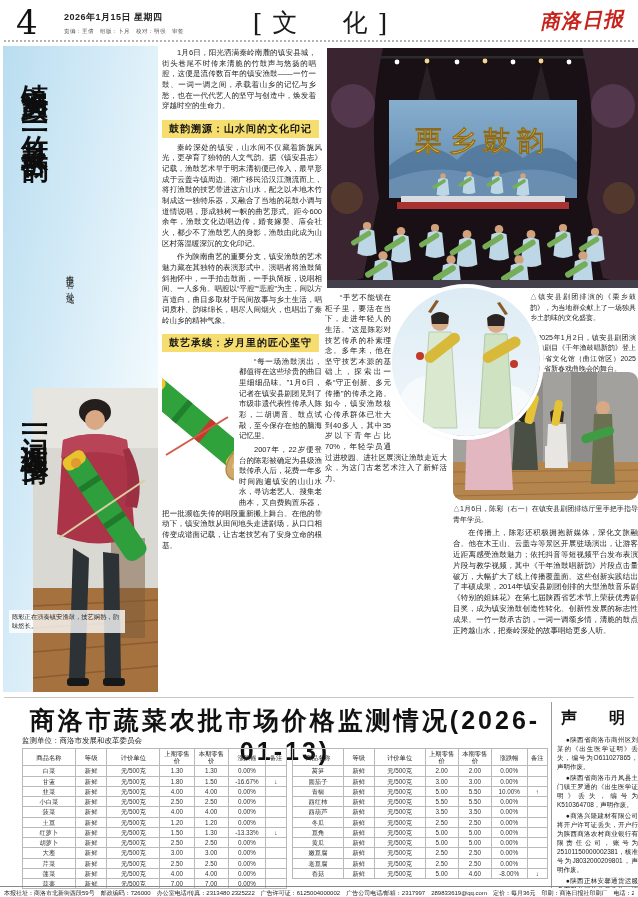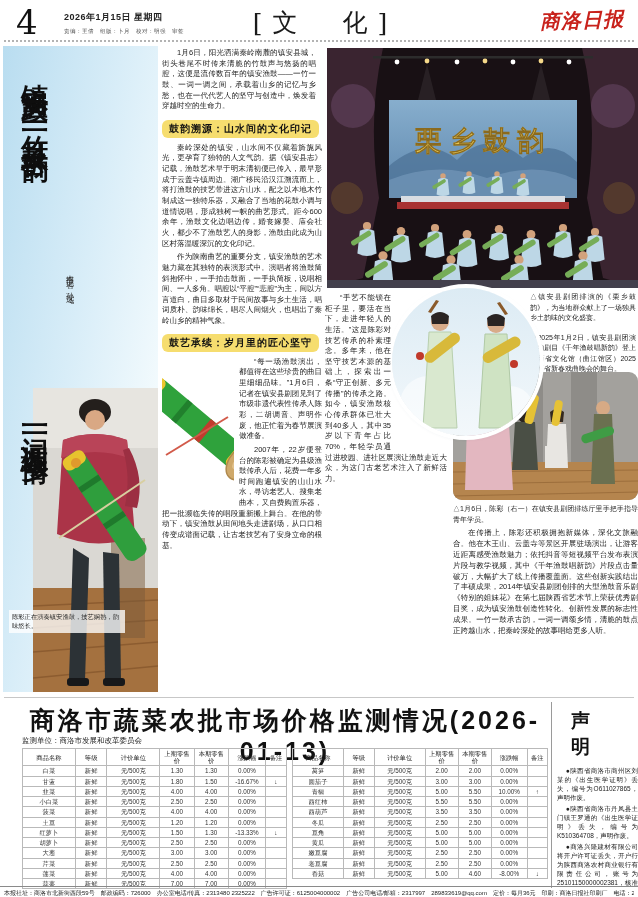--- a/index.html
+++ b/index.html
@@ -23,21 +23,21 @@
   .vbyline{position:absolute;writing-mode:vertical-rl;left:60px;top:222px;font-size:8px;color:#333;letter-spacing:2px;height:92px;}
   .feature-photo{position:absolute;left:30px;top:342px;width:125px;height:304px;}
   .feature-caption{position:absolute;left:9px;top:610px;width:110px;background:rgba(255,255,255,.78);
                    font-size:6.3px;line-height:1.5;color:#222;padding:2px 3px;}
   
   .colA{position:absolute;left:162px;top:48px;width:160px;height:646px;overflow:hidden;}
   .colB{position:absolute;left:325px;top:293px;width:122px;height:397px;overflow:hidden;}
   .para{margin:0 0 3px 0;text-indent:2em;font-size:7.5px;line-height:1.42;text-align:justify;color:#1c1c1c;}
   .lead{margin:0 6px 4px 0;}
   .sechdr{display:inline-block;background:#f6dd6f;color:#111;font-weight:bold;font-size:10px;
-          padding:2px 7px;border-radius:6px;margin:4px 0 5px 0;letter-spacing:1px;}
+          padding:2px 7px;border-radius:0;margin:4px 0 5px 0;letter-spacing:1px;}
   .drumfig{float:left;width:72px;height:138px;margin:2px 5px 2px 0;background:#fff;}
   .circ-spacer{float:right;width:56px;height:152px;}
   
   .stage-photo{position:absolute;left:327px;top:48px;width:311px;height:240px;}
   .cap-col{position:absolute;left:530px;top:292px;width:106px;}
   .caption{font-size:7px;line-height:1.5;color:#222;text-align:justify;margin-bottom:9px;}
   .circle-photo{position:absolute;left:392px;top:288px;width:148px;height:148px;border-radius:50%;
                 overflow:hidden;box-shadow:0 0 0 4px #fff,0 1px 5px rgba(40,80,110,.25);}
   .rehearsal-photo{position:absolute;left:453px;top:372px;width:185px;height:128px;border-radius:9px;overflow:hidden;}
   .cap-rehearsal{position:absolute;left:453px;top:504px;width:185px;font-size:7px;line-height:1.5;color:#222;text-align:justify;}
@@ -49,21 +49,21 @@
                 font-weight:bold;letter-spacing:3px;color:#111;}
   .market-agency{position:absolute;left:22px;top:736px;font-size:7.5px;color:#222;}
   table.price{position:absolute;top:748px;border-collapse:collapse;table-layout:fixed;}
   .price-left{left:22px;width:265px;}
   .price-right{left:292px;width:256px;}
   table.price th,table.price td{border:1px solid #b9b9b9;font-size:6.3px;line-height:1.15;
      padding:1px 1px;text-align:center;color:#333;font-weight:normal;overflow:hidden;}
   table.price th{color:#222;}
   .notice-sep{position:absolute;left:551px;top:702px;height:186px;border-left:1px solid #9a9a9a;}
   .notice{position:absolute;left:557px;top:704px;width:81px;height:184px;overflow:hidden;}
-  .notice-title{font-size:19px;font-weight:bold;letter-spacing:8px;color:#111;margin:4px 0 7px 14px;}
+  .notice-title{font-size:16px;font-weight:bold;letter-spacing:8px;color:#111;margin:4px 0 7px 4px;}
   .notice-item{font-size:6.5px;line-height:1.38;text-align:justify;color:#222;margin-bottom:2px;text-indent:1.4em;}
   
   .foot-rule{position:absolute;left:0;width:638px;top:886px;border-top:1px solid #8a8a8a;}
   .footer{position:absolute;left:4px;right:4px;top:889px;font-size:6px;color:#222;text-align:center;white-space:nowrap;overflow:hidden;}
 </style>
 </head>
 <body>
 
 <div id="page">
 
@@ -127,21 +127,21 @@
         <rect x="-13" y="-62" width="26" height="12" rx="6" fill="#ecc72f"></rect>
         <rect x="-13" y="44" width="26" height="12" rx="6" fill="#ecc72f"></rect>
         <rect x="-13" y="-24" width="26" height="6" fill="#21802d"></rect>
         <rect x="-13" y="6" width="26" height="6" fill="#c23b2e"></rect>
         <ellipse cx="0" cy="58" rx="20" ry="13" fill="#cfa96b" stroke="#b08a4e" stroke-width="1.5"></ellipse>
         <ellipse cx="-4" cy="55" rx="7" ry="4" fill="#e2c28c"></ellipse>
       </g>
       <line x1="4" y1="96" x2="66" y2="58" stroke="#d25a4a" stroke-width="2"></line>
     </svg>
     <div>
-        <p class="para">“每一场渔鼓演出，都值得在这些珍贵的曲目里细细品味。”1月6日，记者在镇安县剧团见到了市级非遗代表性传承人陈彩，二胡调音、声明作废，他正忙着为春节展演做准备。</p>
+        <p class="para">“每一场渔鼓演出，都值得在这些珍贵的曲目里细细品味。”1月6日，记者在镇安县剧团见到了市级非遗代表性传承人陈彩，二胡调音、鼓点试敲，至今保存在他的脑海记忆里。</p>
         <p class="para">2007年，22岁便登台的陈彩被确定为县级渔鼓传承人后，花费一年多时间跑遍镇安的山山水水，寻访老艺人、搜集老曲本，又自费购置乐器，把一批濒临失传的唱段重新搬上舞台。在他的带动下，镇安渔鼓从田间地头走进剧场，从口口相传变成谱面记载，让古老技艺有了安身立命的根基。</p>
       </div>
   </div>
 
   <svg class="stage-photo" viewBox="0 0 311 240" preserveAspectRatio="none">
     <defs>
       <linearGradient id="bdg" x1="0" y1="0" x2="0" y2="1">
         <stop offset="0" stop-color="#87aecd"></stop>
           <stop offset="1" stop-color="#5d86ad"></stop>
       </linearGradient>

